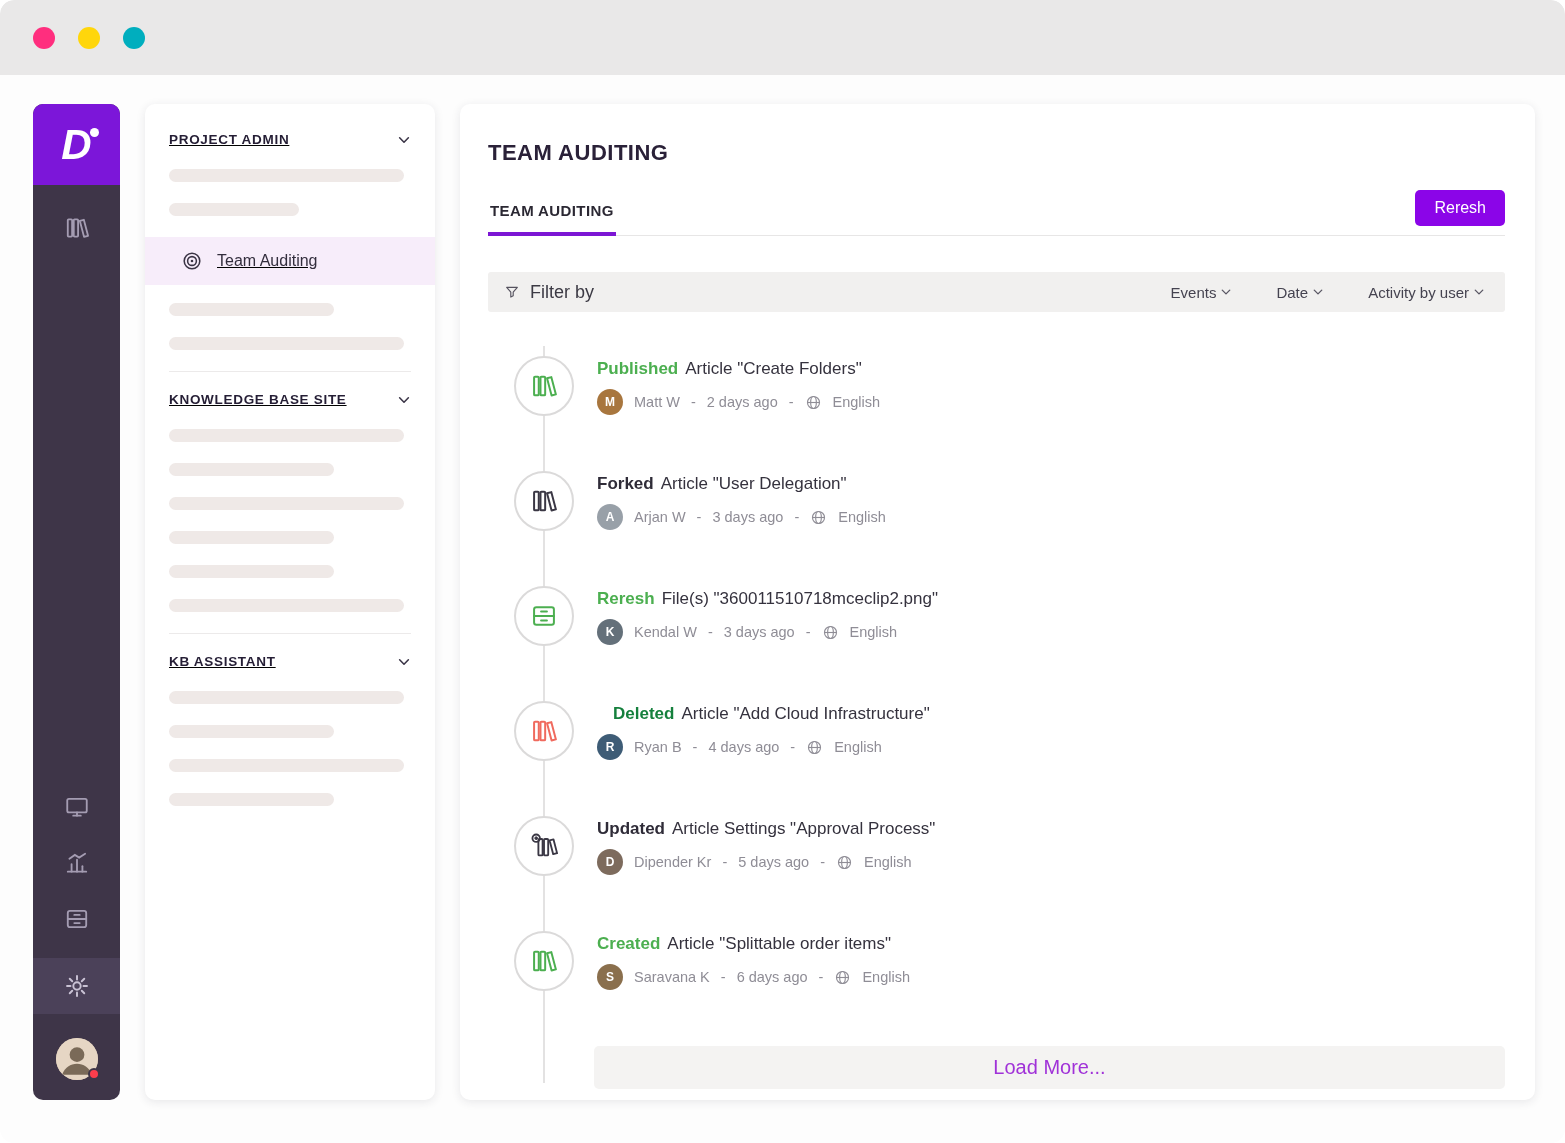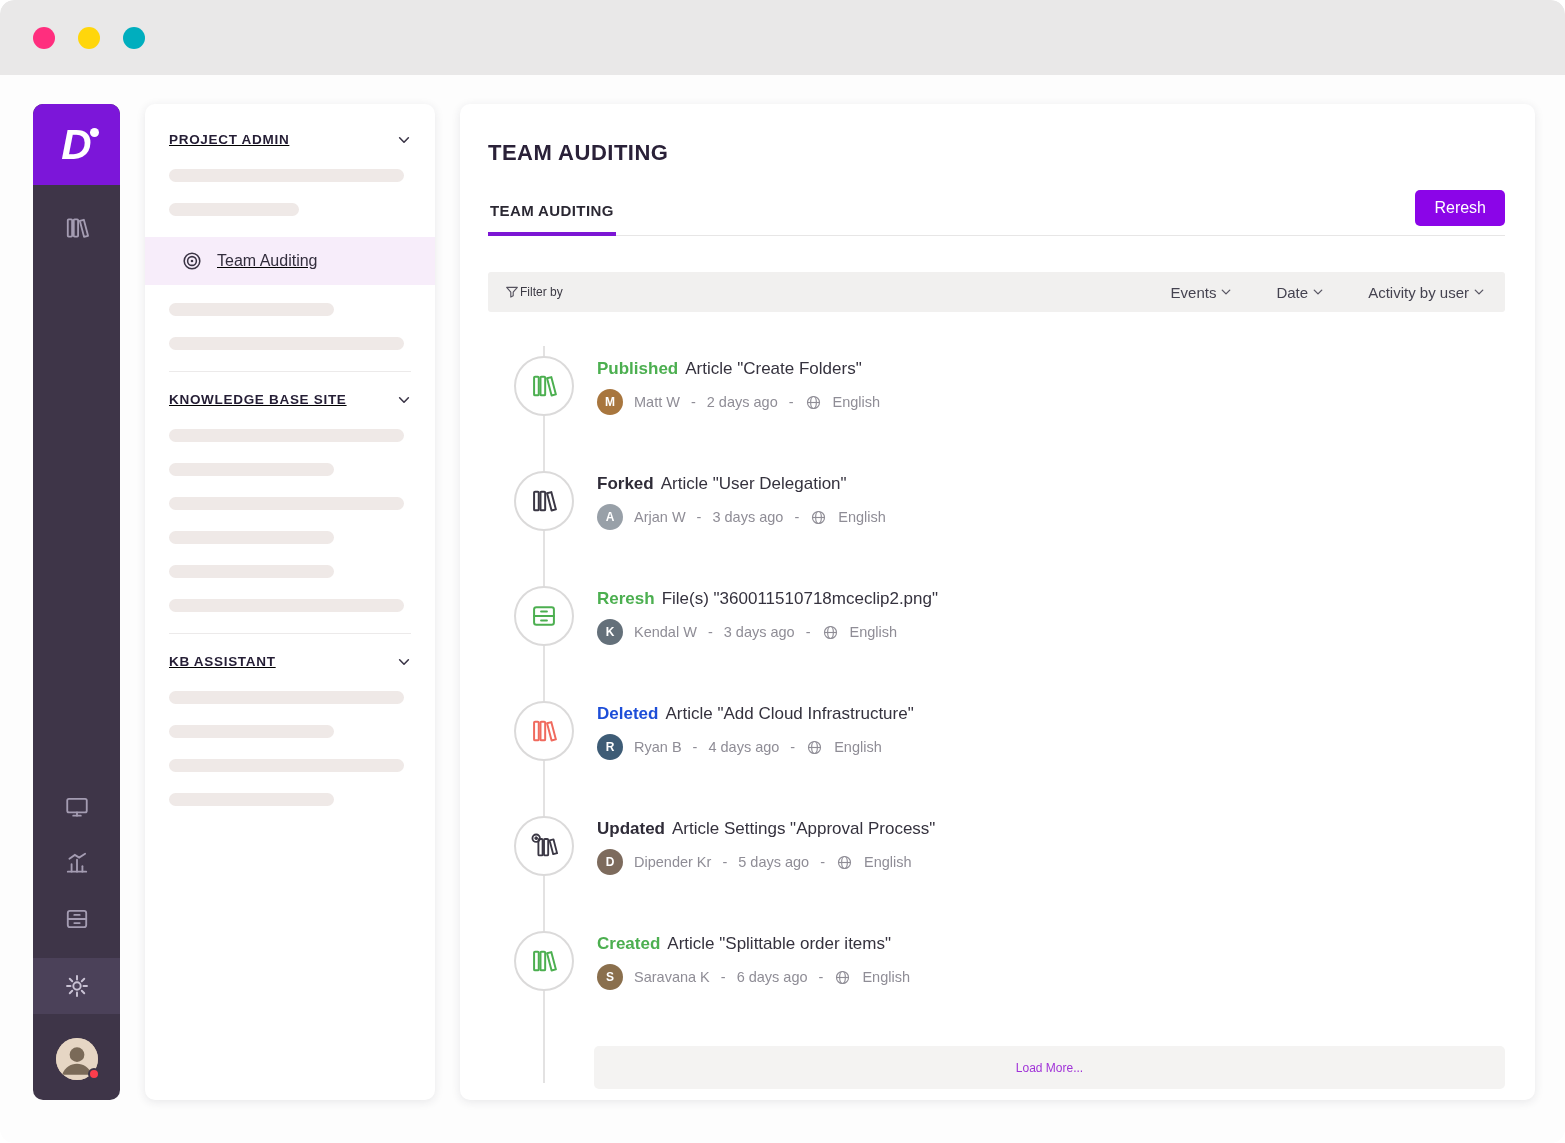--- a/index.html
+++ b/index.html
@@ -48,42 +48,42 @@
   
   .panel { flex:1; background:#fff; border-radius:10px; box-shadow:0 2px 10px rgba(40,35,60,.10); padding:28px 30px 30px 28px; overflow:hidden; }
   .page-title { margin:8px 0 0; font-size:22px; font-weight:800; letter-spacing:.5px; color:#2a2138; }
 
   .tabs-row { display:flex; align-items:flex-end; border-bottom:1px solid #e7e6e6; margin-top:24px; }
   .tab { font-size:15px; font-weight:700; letter-spacing:.4px; color:#2b2833; padding:12px 2px 13px; margin-right:58px; border-bottom:4px solid transparent; margin-bottom:-1px; cursor:pointer; }
   .tab.active { border-bottom-color:#7c16d4; }
   .refresh-btn { margin-left:auto; margin-bottom:9px; background:#8b05e8; color:#fff; border:none; border-radius:5px; font-size:16px; font-family:inherit; padding:9px 19px; cursor:pointer; }
 
   .filterbar { margin-top:36px; height:40px; background:#f1f0ef; border-radius:3px; display:flex; align-items:center; padding:0 16px; }
-  .filter-left { display:flex; align-items:center; font-size:12px; color:#3c3a44; }
+  .filter-left { display:flex; align-items:center; gap:10px; font-size:18px; color:#3c3a44; }
   .filter-left svg { width:16px; height:16px; color:#55525e; }
   .filter-right { margin-left:auto; display:flex; gap:44px; padding-right:4px; }
   .dropdown { display:flex; align-items:center; gap:4px; font-size:15px; color:#454350; cursor:pointer; }
   .dropdown .chev { width:12px; height:12px; color:#5a5764; }
 
   
   .timeline { margin-top:44px; position:relative; }
   .timeline::before { content:""; position:absolute; left:55px; top:-10px; bottom:6px; width:2px; background:#e3e2e2; }
   .event { display:flex; margin-bottom:55px; position:relative; }
   .node { width:60px; height:60px; margin-left:26px; border-radius:50%; background:#fff; border:2px solid #dbdada; display:flex; align-items:center; justify-content:center; flex-shrink:0; position:relative; z-index:1; }
   .node svg { width:28px; height:28px; }
   .ic-green { color:#4caf50; } .ic-red { color:#f06a5e; } .ic-dark { color:#3a3744; }
   .event-body { margin-left:23px; padding-top:3px; }
   .event-title { font-size:17px; color:#35323e; }
   .event-title .act { font-weight:700; margin-right:7px; }
-  .act-green { color:#4caf50; } .act-red { color:#1d4ed8; } .act-dark { color:#2f2c38; }
+  .act-green { color:#4caf50; } .act-red { color:#15803d;margin-left:16px; } .act-dark { color:#2f2c38; }
   .event-meta { margin-top:10px; display:flex; align-items:center; gap:11px; font-size:14.5px; color:#8f8d96; }
   .avatar { width:26px; height:26px; border-radius:50%; background:#9aa0a8; color:#fff; font-size:12px; font-weight:700; display:flex; align-items:center; justify-content:center; flex-shrink:0; }
   .globe { width:17px; height:17px; color:#8f8d96; flex-shrink:0; }
 
-  .load-more { margin-left:106px; height:43px; background:#f4f3f2; border-radius:5px; display:flex; align-items:center; justify-content:center; font-size:12px; color:#a032d8; cursor:pointer; position:relative; z-index:1; }
+  .load-more { margin-left:106px; height:43px; background:#f4f3f2; border-radius:5px; display:flex; align-items:center; justify-content:center; font-size:20px; color:#a032d8; cursor:pointer; position:relative; z-index:1; }
 </style>
 </head>
 <body>
 
 <svg width="0" height="0" style="position:absolute" aria-hidden="true">
   <defs>
     <symbol id="icon-books" viewBox="0 0 24 24">
       <g fill="none" stroke="currentColor" stroke-width="1.7" stroke-linejoin="round">
         <rect x="3.5" y="4" width="4" height="16" rx="0.8"></rect>
         <rect x="9" y="4" width="4" height="16" rx="0.8"></rect>

